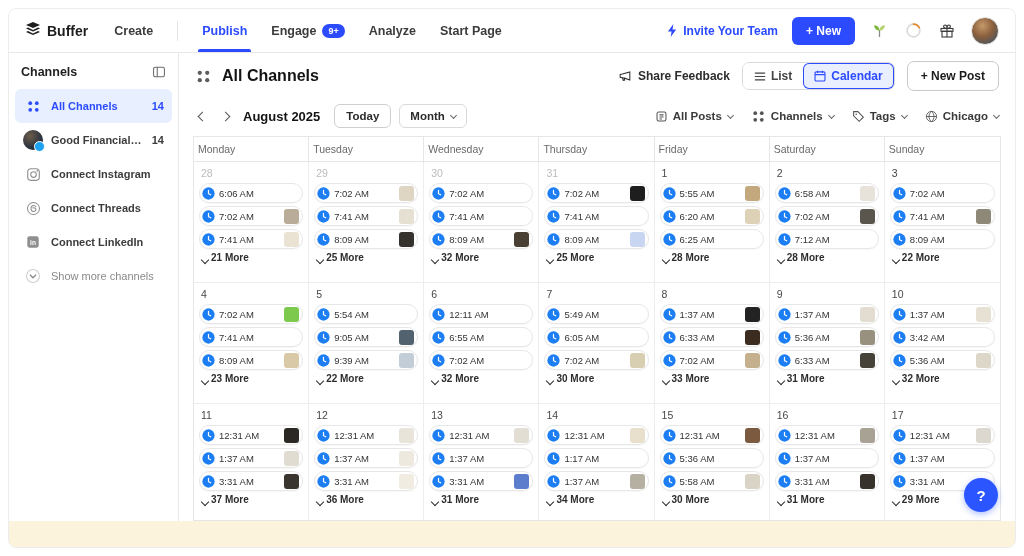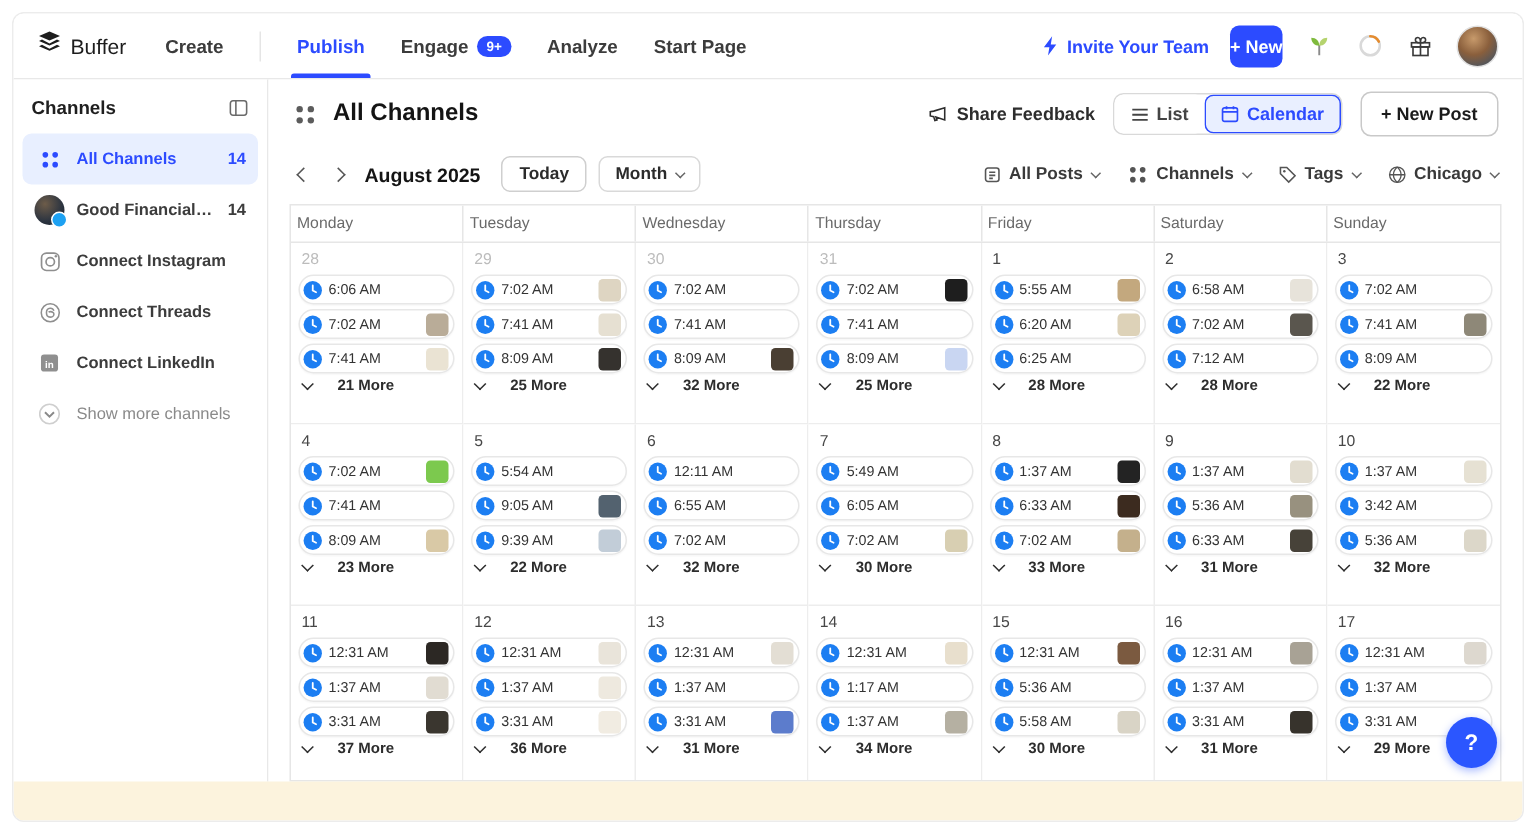--- a/index.html
+++ b/index.html
@@ -5,30 +5,30 @@
   *{box-sizing:border-box;margin:0;padding:0}
   html,body{width:1024px;height:556px;overflow:hidden;background:#fff;
     font-family:"Liberation Sans","DejaVu Sans",sans-serif;color:#2e2e2e;}
   :root{--blue:#2c4bff;--clock:#1c7ef2;--viewbg:#e9efff;--selbg:#e8efff;--cream:#fcf3dd}
   .frame{position:relative;width:1024px;height:556px;padding:8px;background:#fff}
   .page{height:100%;display:flex;flex-direction:column;background:#fff;border:1px solid #ececec;border-radius:8px;overflow:hidden}
 
   
   .topnav{height:44px;flex:none;display:flex;align-items:center;padding:0 16px;border-bottom:1px solid #e8e8e8;background:#fff}
   .brand{display:flex;align-items:center;gap:6px;margin-right:26px;cursor:pointer}
-  .brand-text{font-weight:400;font-size:14px;color:#1d1d1d}
+  .brand-text{font-weight:700;font-size:14px;color:#1d1d1d}
   .nav-items{display:flex;align-items:center;gap:24px;height:100%}
   .nav-item{position:relative;height:100%;display:flex;align-items:center;font-size:12.5px;font-weight:600;color:#3c3c3c;cursor:pointer}
   .nav-item.active{color:var(--blue)}
   .nav-item.active::after{content:"";position:absolute;left:-4px;right:-4px;bottom:0;height:3px;background:var(--blue);border-radius:2px 2px 0 0}
   .vdiv{width:1px;height:20px;background:#e5e5e5}
   .badge{background:var(--blue);color:#fff;font-size:9px;font-weight:700;padding:2px 6px;border-radius:9px;margin-left:6px}
   .nav-right{margin-left:auto;display:flex;align-items:center;gap:14px}
   .invite{display:flex;align-items:flex-start;gap:5px;color:var(--blue);font-size:12px;font-weight:600;cursor:pointer}
-  .new-btn{background:var(--blue);color:#fff;border:none;border-radius:6px;padding:7px 0;font-size:12px;font-weight:600;cursor:pointer;font-family:inherit}
+  .new-btn{background:var(--blue);color:#fff;border:none;border-radius:6px;padding:7px 14px;font-size:12px;font-weight:600;cursor:pointer;font-family:inherit}
   .nav-icon{width:20px;height:20px;display:flex;align-items:center;justify-content:center;color:#4a4a4a;cursor:pointer}
   .avatar{width:28px;height:28px;border-radius:50%;flex:none;cursor:pointer;border:1px solid #e0e0e0;
     background:radial-gradient(circle at 40% 30%,#c79a6b 0%,#8a5f3c 45%,#31506e 100%)}
 
   
   .content-row{flex:1;display:flex;min-height:0}
 
   
   .sidebar{width:170px;flex:none;border-right:1px solid #e8e8e8;display:flex;flex-direction:column;padding:10px 0 6px;background:#fff}
   .side-head{display:flex;align-items:center;justify-content:space-between;padding:2px 12px 10px}
@@ -84,21 +84,21 @@
   .wd:nth-child(7n){border-right:none}
   .cal-grid{flex:1;display:grid;grid-template-columns:repeat(7,1fr);grid-auto-rows:121px;overflow:hidden}
   .day{border-right:1px solid #ededed;border-bottom:1px solid #ededed;padding:4px 5px;overflow:hidden;background:#fff}
   .day:nth-child(7n){border-right:none}
   .dnum{font-size:10.5px;font-weight:500;color:#474747;margin:1px 0 4px 2px}
   .dnum.dim{color:#bcbcbc}
   .pill{height:20px;display:flex;align-items:center;gap:4px;padding:0 3px 0 2px;margin-bottom:3px;border:1px solid #e7e7e7;border-radius:10px;background:#fff;box-shadow:0 1px 1px rgba(0,0,0,.03);cursor:pointer}
   .clk{display:flex;flex:none}
   .ptime{font-size:9.5px;color:#333;white-space:nowrap}
   .thumb{width:15px;height:15px;border-radius:3px;margin-left:auto;flex:none}
-  .more{display:flex;align-items:center;gap:17px;margin:3px 0 0 3px;font-size:10px;font-weight:700;color:#2d2d2d;cursor:pointer}
+  .more{display:flex;align-items:flex-end;gap:3px;margin:3px 0 0 3px;font-size:10px;font-weight:700;color:#2d2d2d;cursor:pointer}
 
   
   .cream{height:26px;flex:none;background:var(--cream)}
   .help-fab{position:absolute;right:26px;bottom:44px;width:34px;height:34px;border-radius:50%;border:none;background:#2b56ff;color:#fff;font-size:15px;font-weight:700;cursor:pointer;box-shadow:0 2px 6px rgba(43,86,255,.4);font-family:inherit}
 </style>
 </head>
 <body>
 
 <div class="frame">
   <div class="page">

